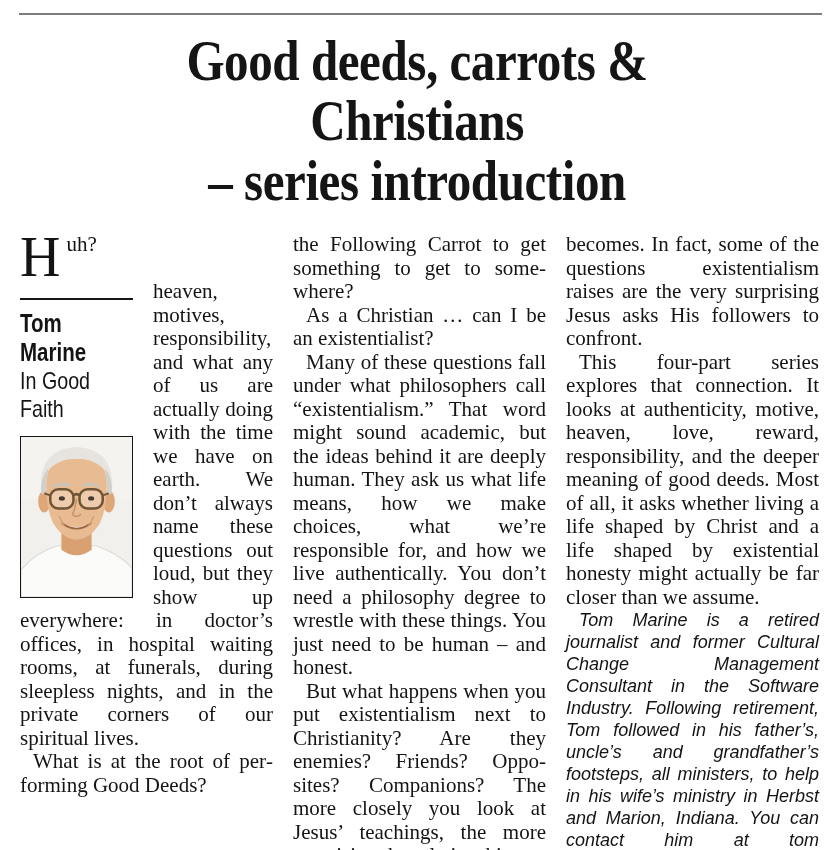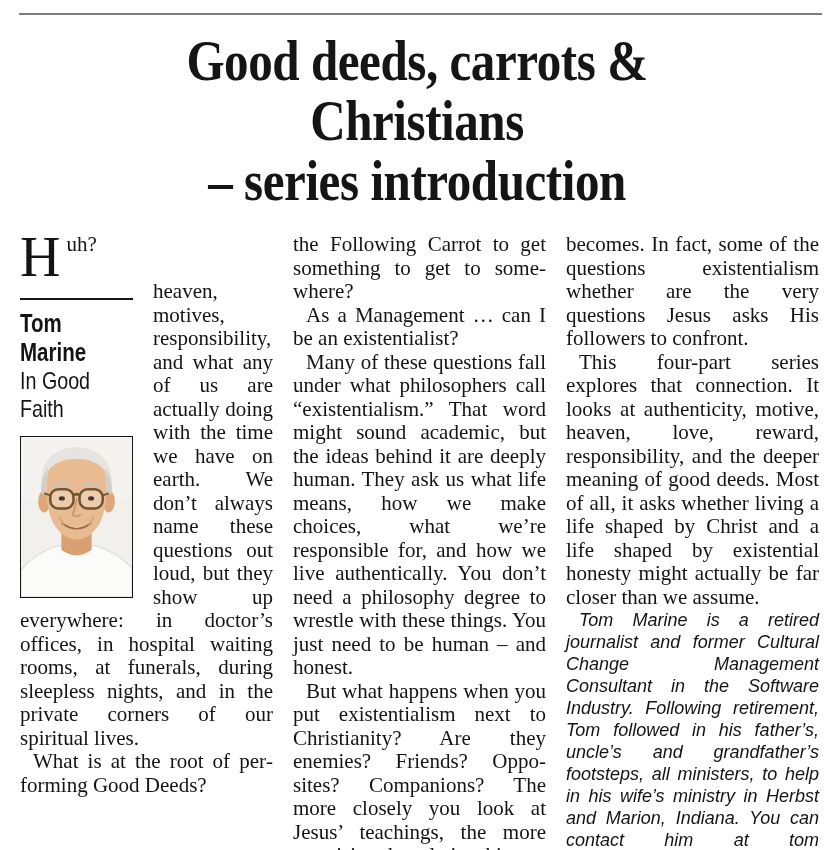--- a/index.html
+++ b/index.html
@@ -145,25 +145,25 @@
         </div>
       </div>
 
       <p class="cont">heaven, motives, responsibili­ty, and what any of us are actually do­ing with the time we have on earth. We don’t always name these questions out loud, but they show up everywhere: in doctor’s offices, in hospital waiting rooms, at funerals, during sleepless nights, and in the private corners of our spiritual lives.</p>
       <p class="ind">What is at the root of per­forming Good Deeds?</p>
 
     </div>
 
     <div class="col">
       <p>the Following Carrot to get something to get to some­where?</p>
-      <p class="ind">As a Management … can I be an existentialist?</p>
+      <p class="ind">As a Christian … can I be an existentialist?</p>
       <p class="ind">Many of these questions fall under what philos­ophers call “existential­ism.” That word might sound academic, but the ideas behind it are deep­ly human. They ask us what life means, how we make choices, what we’re responsible for, and how we live authentically. You don’t need a philosophy degree to wrestle with these things. You just need to be human – and honest.</p>
       <p class="ind">But what happens when you put existentialism next to Christianity? Are they enemies? Friends? Oppo­sites? Companions? The more closely you look at Jesus’ teachings, the more surprising the relationship</p>
     </div>
 
     <div class="col">
-      <p>becomes. In fact, some of the questions existen­tialism whether are the very questions Jesus asks His followers to confront.</p>
+      <p>becomes. In fact, some of the questions existen­tialism raises are the very surprising Jesus asks His followers to confront.</p>
       <p class="ind">This four-part series explores that connection. It looks at authenticity, motive, heaven, love, reward, responsibility, and the deeper meaning of good deeds. Most of all, it asks whether living a life shaped by Christ and a life shaped by existential hon­esty might actually be far closer than we assume.</p>
       <p class="bio ind">Tom Marine is a retired journal­ist and former Cultural Change Management Consultant in the Software Industry. Following retirement, Tom followed in his father’s, uncle’s and grandfa­ther’s footsteps, all ministers, to help in his wife’s ministry in Herbst and Marion, Indiana. You can contact him at tom @tommarine.com.</p>
     </div>
 
   </div>
 </div>
 
 </body></html>

